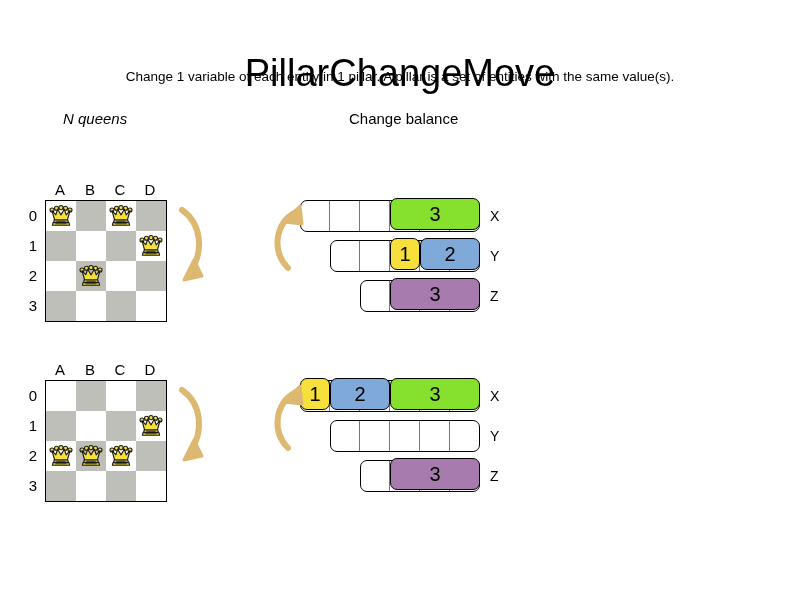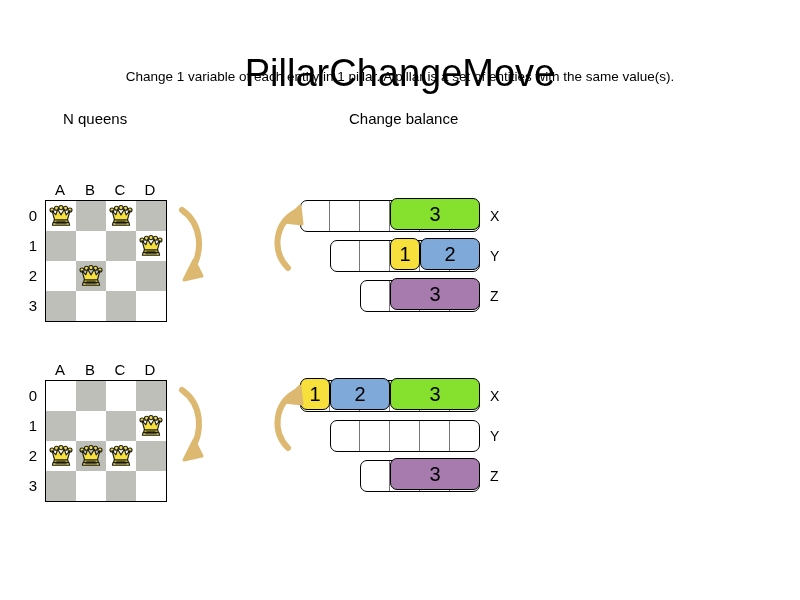--- a/index.html
+++ b/index.html
@@ -47,21 +47,21 @@
     white-space: nowrap;
   }
 
   
   .section-heading {
     position: absolute;
     font-size: 15px;
     line-height: 18px;
     white-space: nowrap;
   }
-  .section-heading.nqueens { left: 63px; top: 110px; }
+  .section-heading.nqueens { left: 63px; top: 110px; font-style: italic; }
   .section-heading.cloud   { left: 349px; top: 110px; }
 
   
   .board-block { position: absolute; }
   .board-block.top    { left: 45px; top: 200px; }
   .board-block.bottom { left: 45px; top: 380px; }
 
   .board {
     position: absolute;
     left: 0; top: 0;

